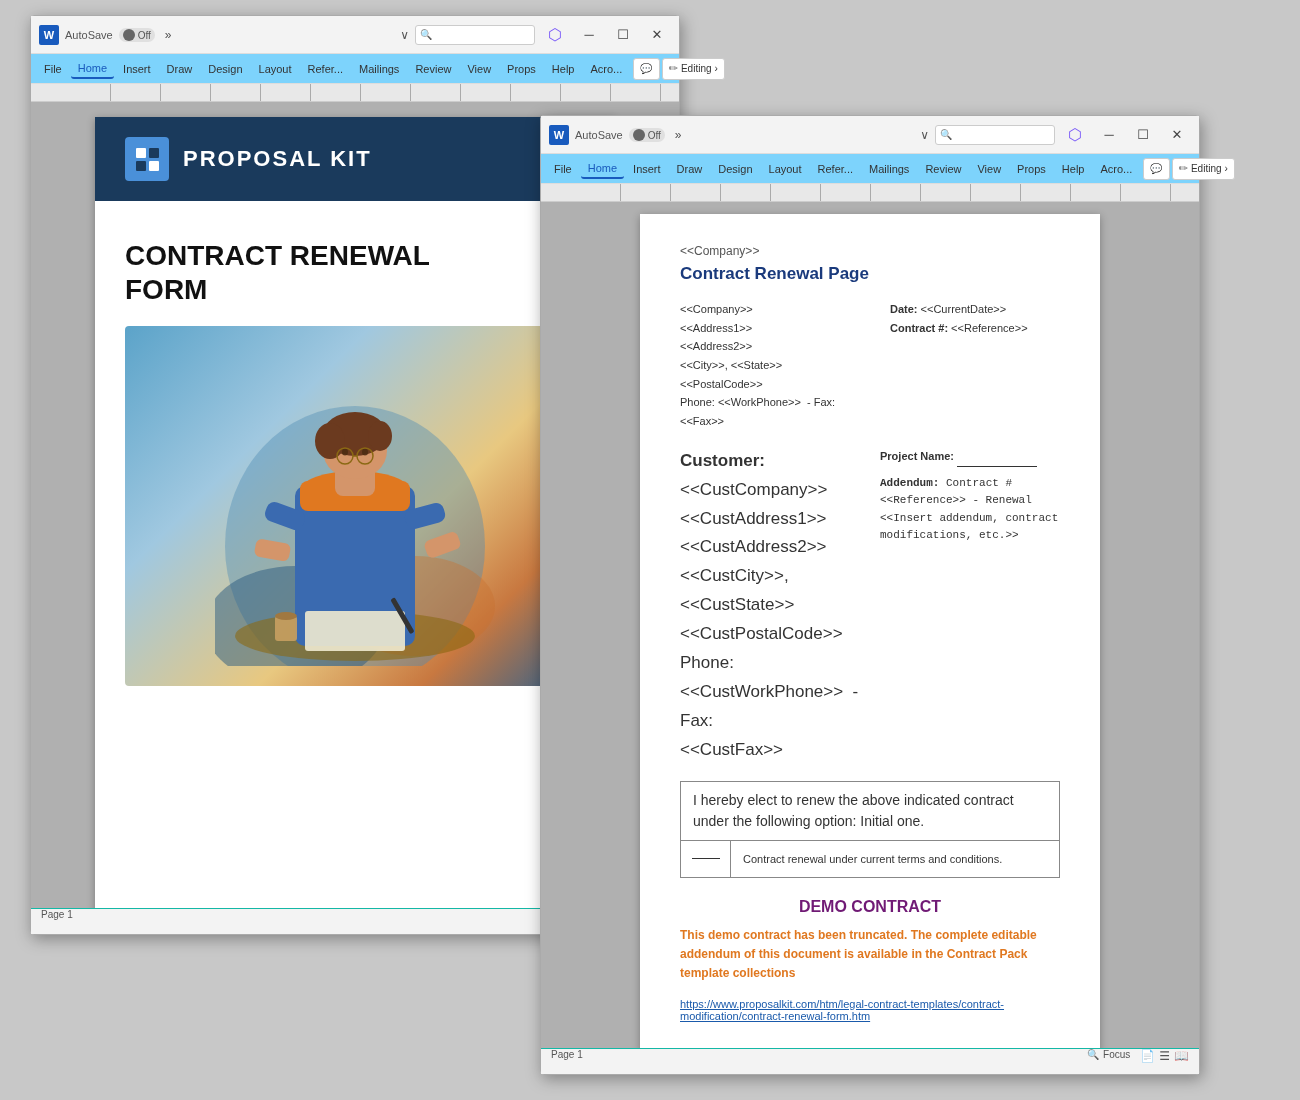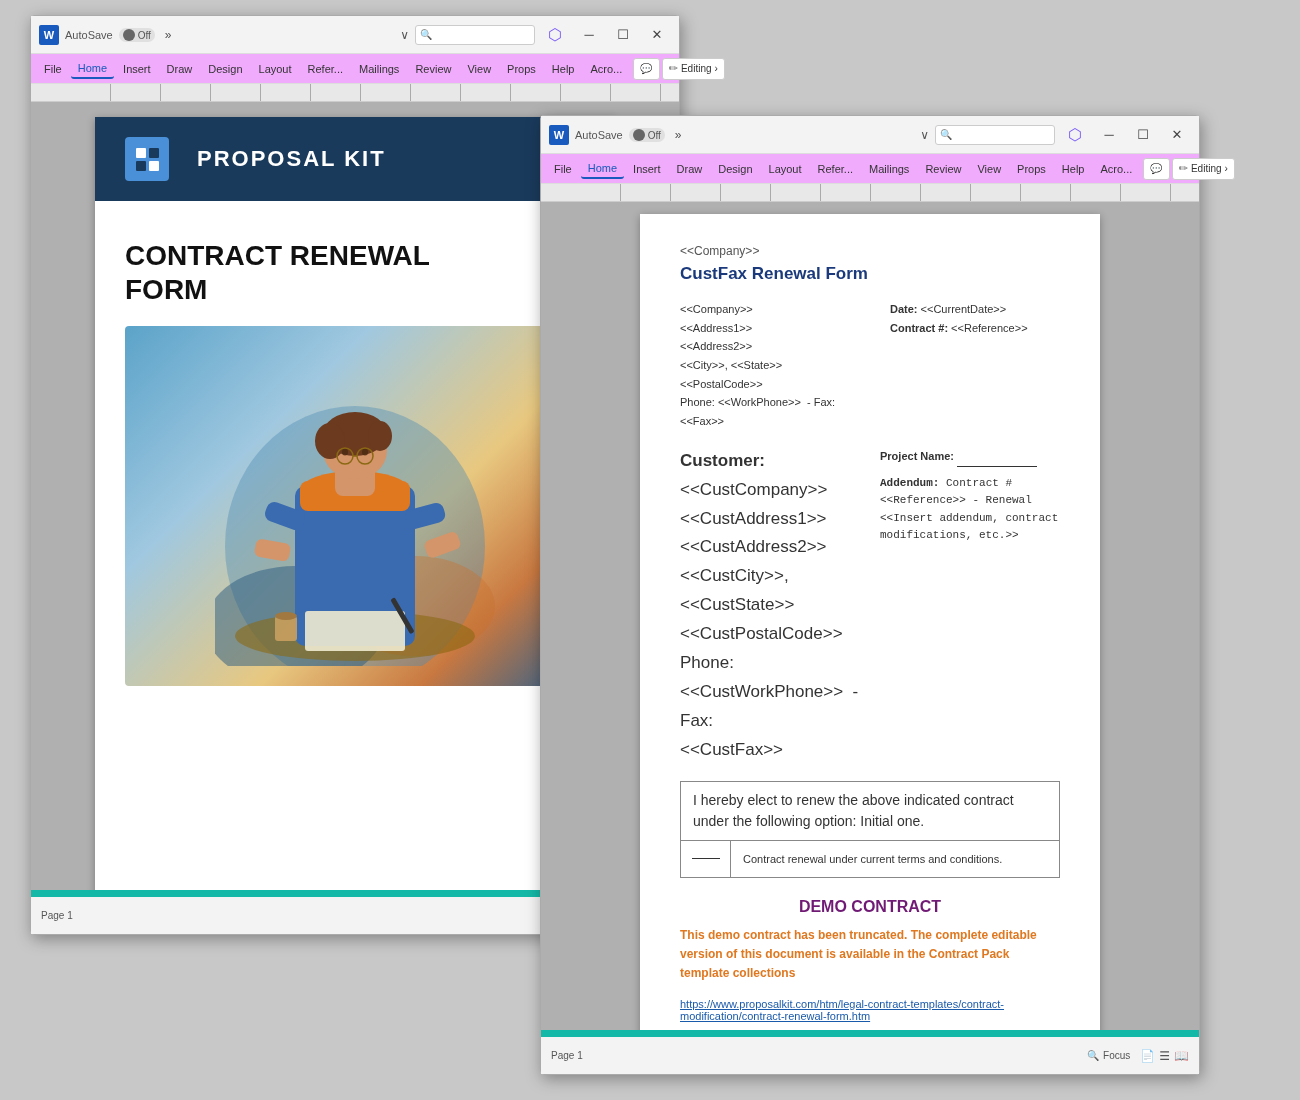--- a/index.html
+++ b/index.html
@@ -62,21 +62,21 @@
     }
     .win-btn {
       width: 28px; height: 28px; display: flex; align-items: center;
       justify-content: center; border-radius: 3px; cursor: pointer;
       font-size: 13px; color: #444;
     }
     .diamond-btn { font-size: 16px; color: #7a5af8; }
 
     
     .ribbon {
-      height: 30px; background: #f0abfc;
+      height: 30px; background: #7dd3fc;
       display: flex; align-items: center; padding: 0 6px; gap: 2px;
       border-bottom: 1px solid #ddd; flex-shrink: 0;
     }
     .ribbon-tab {
       font-size: 11px; color: #333; padding: 3px 7px;
       cursor: pointer; border-radius: 3px;
     }
     .ribbon-tab.active { color: #185abd; border-bottom: 2px solid #185abd; }
     .ribbon-spacer { flex: 1; }
     .comment-btn {
@@ -122,23 +122,23 @@
 
     
     .page {
       background: #fff;
       box-shadow: 0 2px 8px rgba(0,0,0,0.3);
       position: relative;
     }
 
     
     .statusbar {
-      height: 44px; background: #f3f3f3;
-      border-top: 7px solid #14b8a6;
-      display: flex; align-items: center; padding: 0 10px;
+      height: 26px; background: #f3f3f3;
+      border-top: 1px solid #14b8a6;
+      display: flex; align-items: flex-start; padding: 0 10px;
       font-size: 10px; color: #555; gap: 10px; flex-shrink: 0;
     }
     .statusbar-spacer { flex: 1; }
     .view-icons { display: flex; gap: 4px; }
     .view-icon { font-size: 12px; cursor: pointer; }
 
     
     #window1 {
       left: 30px; top: 15px;
       width: 650px; height: 920px;
@@ -148,21 +148,21 @@
     }
     #window1 .page {
       width: 520px;
       min-height: 840px;
     }
 
     
     .cover-header {
       background: #1a3a5c;
       padding: 20px 30px;
-      display: flex; align-items: center; gap: 28px;
+      display: flex; align-items: center; gap: 14px;
     }
     .pk-logo-box {
       width: 44px; height: 44px;
       background: #4a90d9;
       border-radius: 4px;
       display: flex; align-items: center; justify-content: center;
       flex-shrink: 0;
     }
     .pk-logo-inner {
       display: grid; grid-template-columns: 1fr 1fr; gap: 3px;
@@ -440,21 +440,21 @@
   </div>
 
   <div class="ruler">
     <div class="ruler-marks"></div>
   </div>
 
   <div class="doc-area">
     <div class="page">
 
       <div class="company-placeholder">&lt;&lt;Company&gt;&gt;</div>
-      <div class="form-title">CustFax Renewal Form</div>
+      <div class="form-title">Contract Renewal Page</div>
 
       <div class="address-block">
         <div class="addr-left">
           <div>&lt;&lt;Company&gt;&gt;</div>
           <div>&lt;&lt;Address1&gt;&gt;</div>
           <div>&lt;&lt;Address2&gt;&gt;</div>
           <div>&lt;&lt;City&gt;&gt;, &lt;&lt;State&gt;&gt;&nbsp; &lt;&lt;PostalCode&gt;&gt;</div>
           <div>Phone: &lt;&lt;WorkPhone&gt;&gt;&nbsp; - Fax: &lt;&lt;Fax&gt;&gt;</div>
         </div>
         <div class="addr-right">
@@ -488,21 +488,21 @@
         <div class="renewal-header-row">I hereby elect to renew the above indicated contract under the following option: Initial one.</div>
         <div class="renewal-option-row">
           <div class="renewal-check-cell">
             <div class="check-line"></div>
           </div>
           <div class="renewal-text-cell">Contract renewal under current terms and conditions.</div>
         </div>
       </div>
 
       <div class="demo-title">DEMO CONTRACT</div>
-      <div class="demo-body">This demo contract has been truncated. The complete editable version of this document is available in the Contract Pack template collections</div>
+      <div class="demo-body">This demo contract has been truncated. The complete editable addendum of this document is available in the Contract Pack template collections</div>
       <div class="demo-link">https://www.proposalkit.com/htm/legal-contract-templates/contract-modification/contract-renewal-form.htm</div>
     </div>
   </div>
 
   <div class="statusbar">
     <span>Page 1</span>
     <div class="statusbar-spacer"></div>
     <span>🔍 Focus</span>
     <div class="view-icons">
       <span class="view-icon">📄</span>

